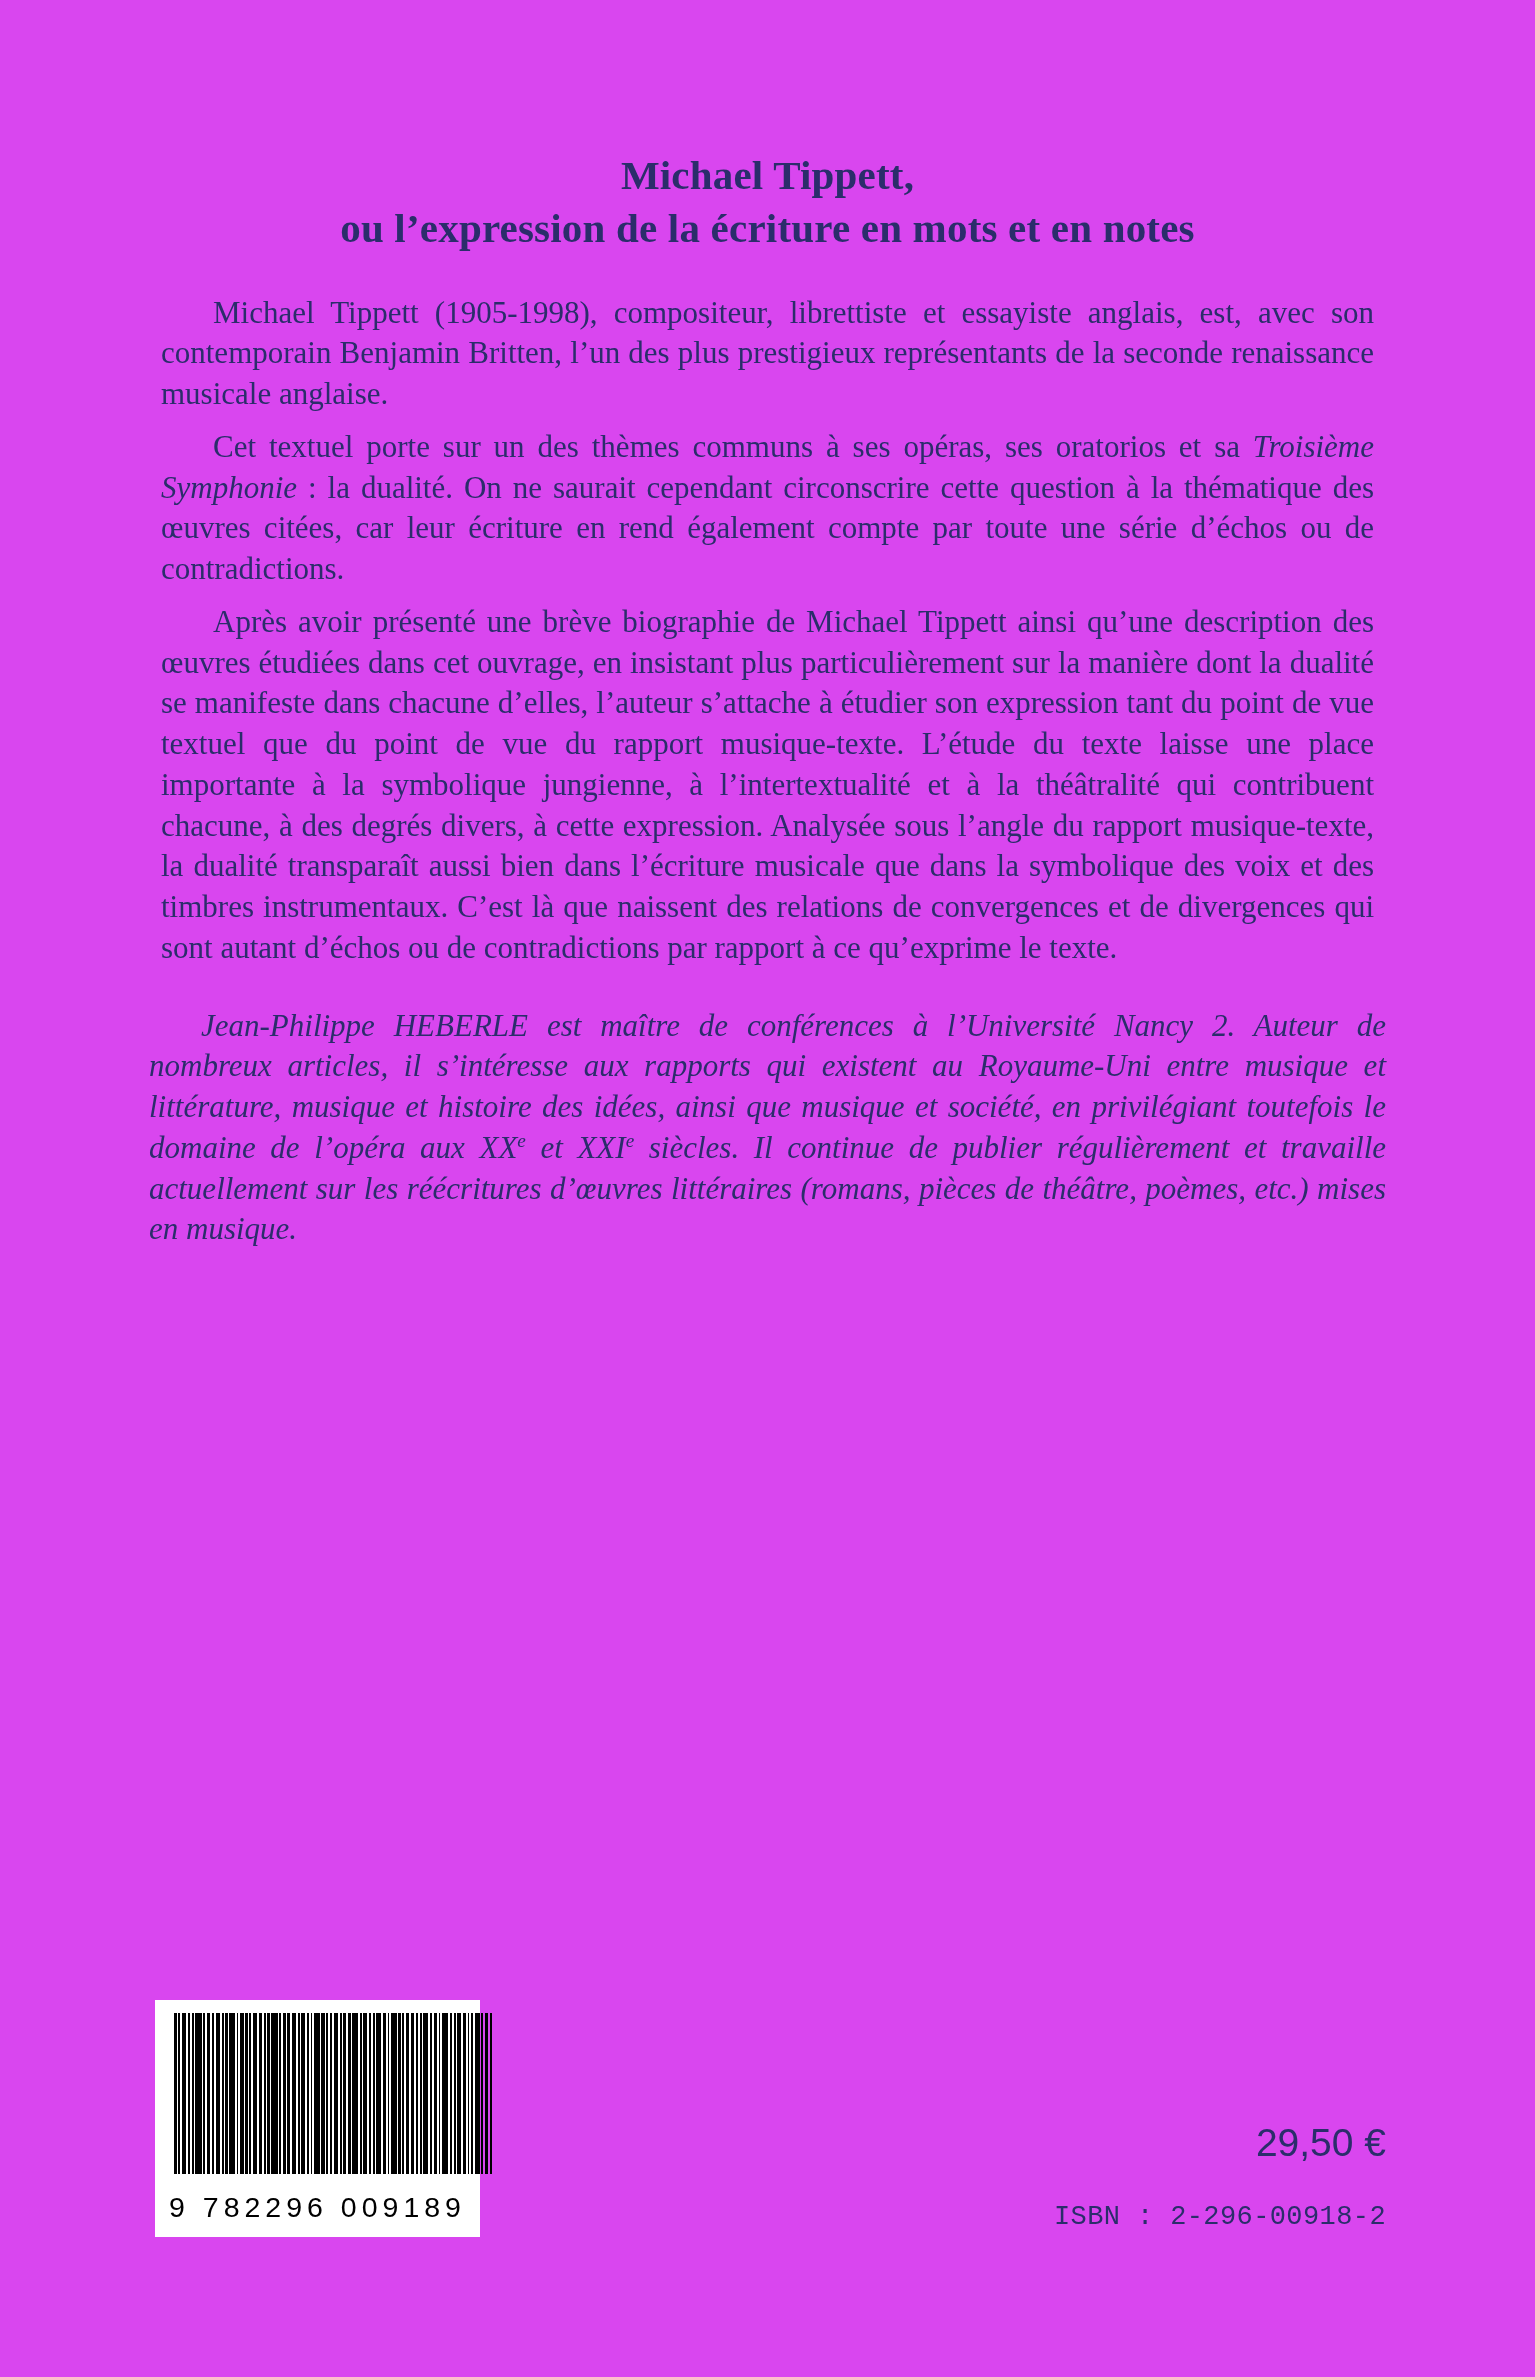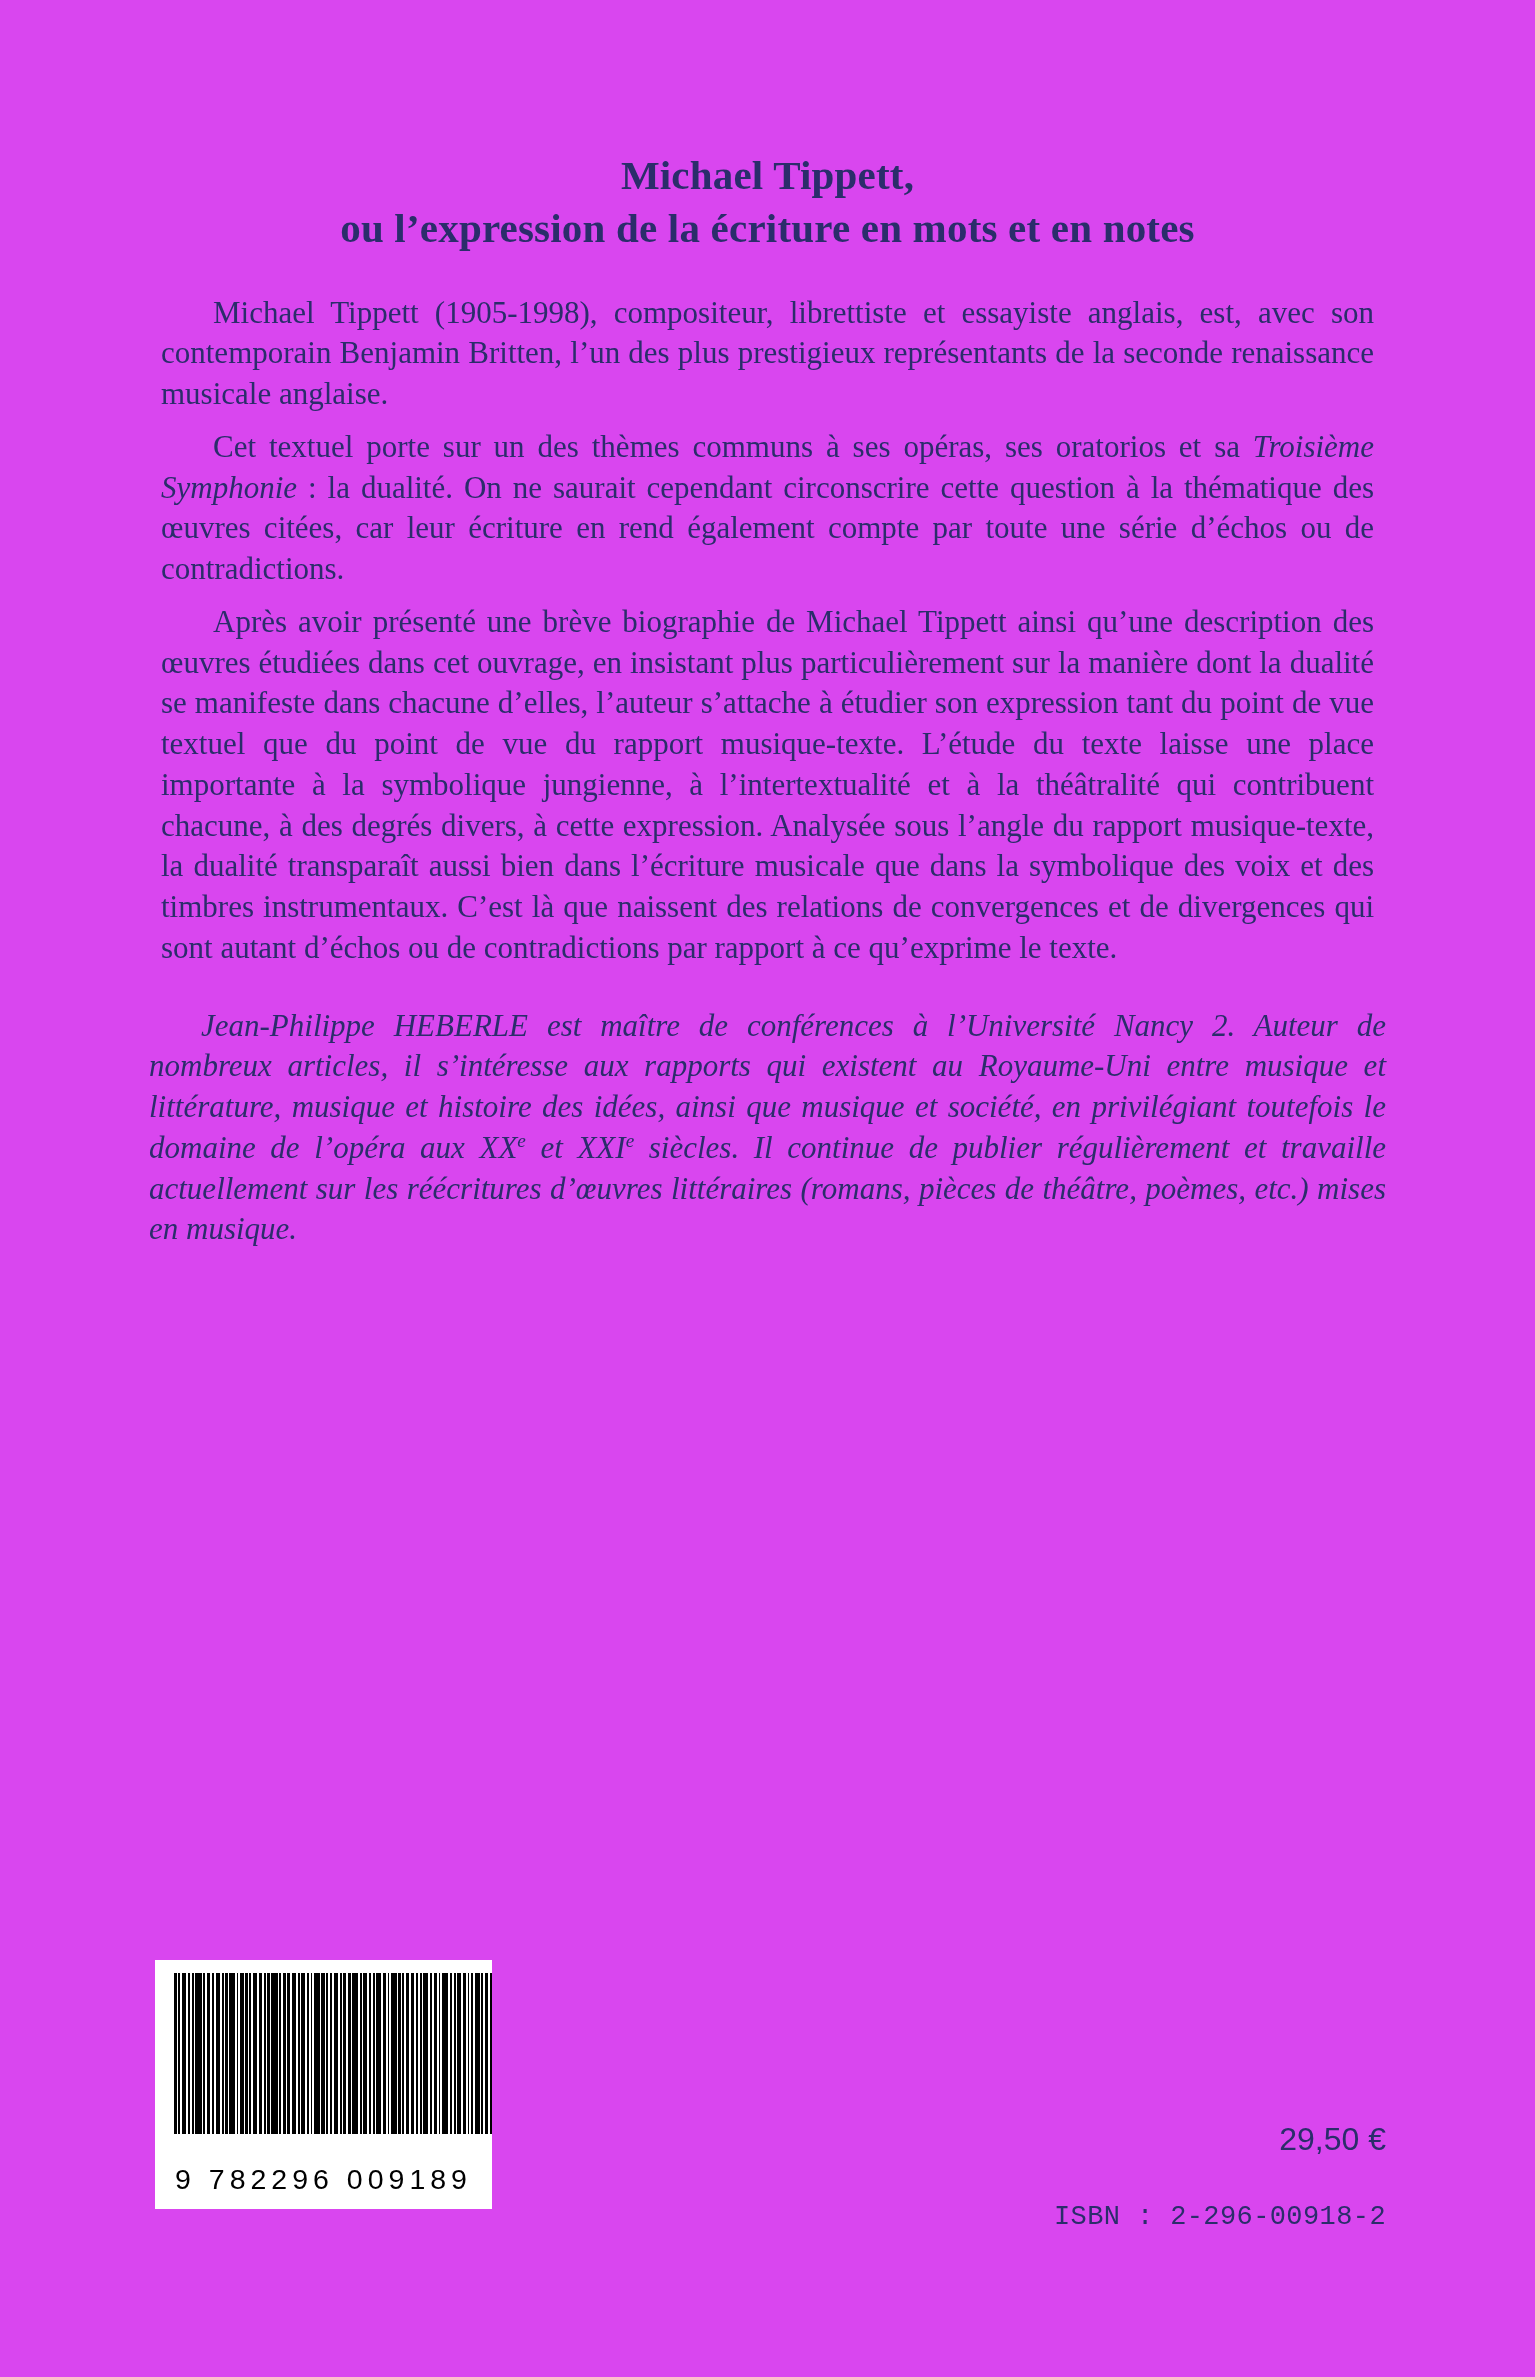--- a/index.html
+++ b/index.html
@@ -74,25 +74,25 @@
   sup {
     font-size: 0.62em;
     vertical-align: super;
     line-height: 0;
   }
 
   
   .barcode-box {
     position: absolute;
     left: 155px;
-    top: 1960px;
+    top: 2000px;
     width: 315px;
     height: 227px;
     background: #ffffff;
-    padding: 11px;
+    padding: 5px;
   }
   .barcode-bars {
     position: absolute;
     left: 18.5px;
     top: 13.4px;
     width: 320px;
     height: 161px;
     display: flex;
     align-items: flex-end;
   }
@@ -112,21 +112,21 @@
     font-size: 28.5px;
     letter-spacing: 5px;
     color: #000;
   }
 
   .price {
     position: absolute;
     right: 149px;
     top: 2121px;
     font-family: "Liberation Sans", sans-serif;
-    font-size: 32px;
+    font-size: 39px;
     color: #2b2d6b;
     text-align: right;
   }
   .isbn {
     position: absolute;
     right: 149px;
     top: 2202px;
     font-family: Liberation Mono, monospace;
     font-size: 27px;
     color: #2b2d6b;

